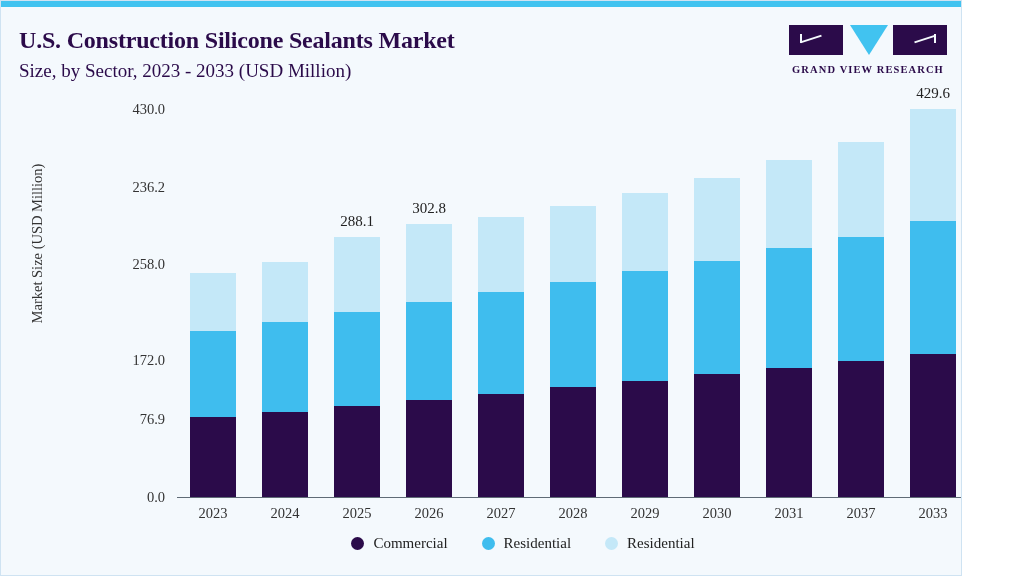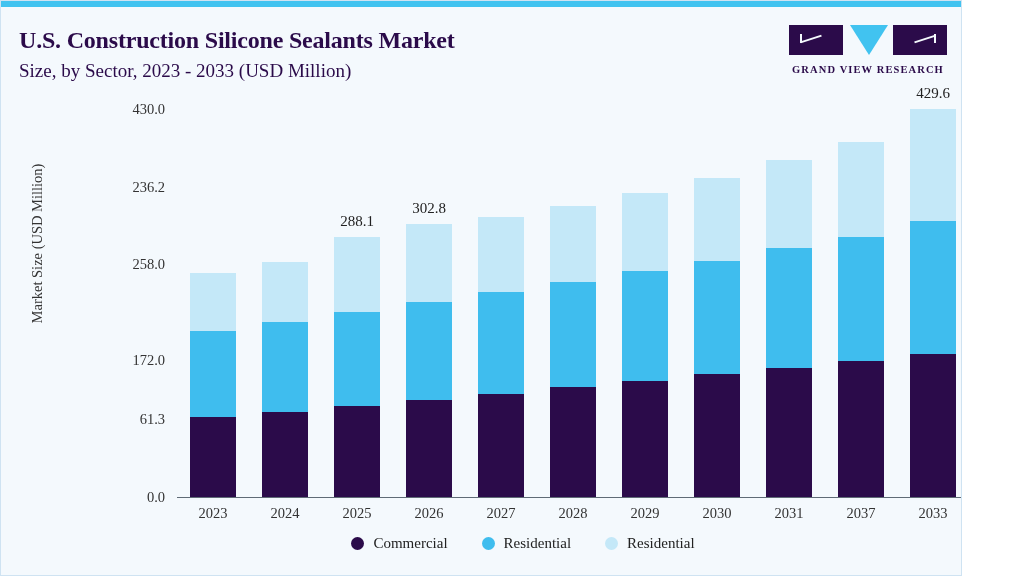--- a/index.html
+++ b/index.html
@@ -134,21 +134,21 @@
       <div class="blk right"></div>
       <div class="slash b"></div>
       <div class="slash tickr"></div>
     </div>
     <div class="logo-text">GRAND VIEW RESEARCH</div>
   </div>
 
   <div id="ylabel-title">Market Size (USD Million)</div>
   <div id="ylabels">
       <div class="ytick-label" style="top: 388px;">0.0</div>
-      <div class="ytick-label" style="top: 310.4px;">61.3</div>
+      <div class="ytick-label" style="top: 310.4px;">76.9</div>
       <div class="ytick-label" style="top: 232.8px; margin-top: 18px;">172.0</div>
       <div class="ytick-label" style="top: 155.2px;">258.0</div>
       <div class="ytick-label" style="top: 77.6px;">236.2</div>
       <div class="ytick-label" style="top: 0px;">430.0</div>
     </div>
 
   <div id="plot">
       <div class="bar-group" style="left: 13px; height: 223.777px;">
         <div class="seg commercial" style="bottom: 0px; height: 79.8558px; background: rgb(43, 11, 74);"></div>
         <div class="seg industrial" style="bottom: 79.8558px; height: 86.6233px; background: rgb(63, 189, 238);"></div>

